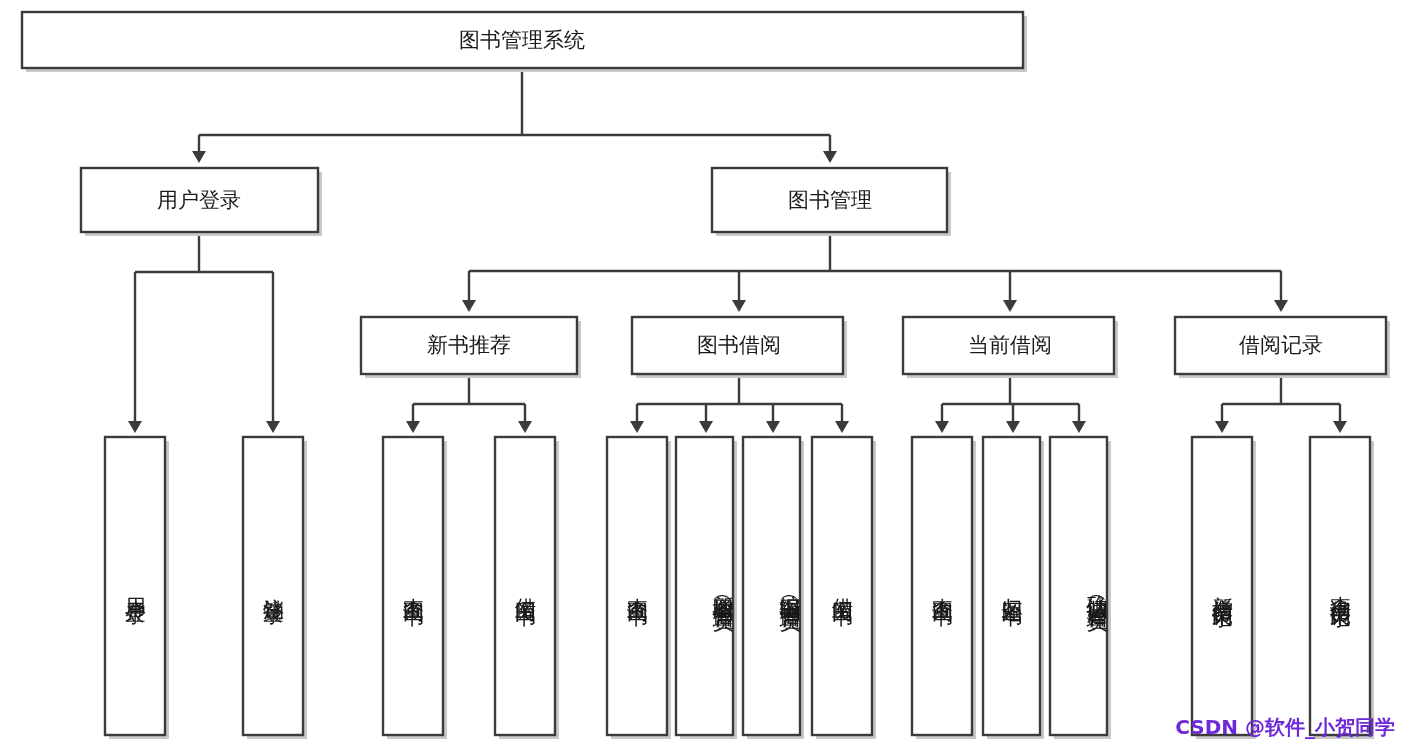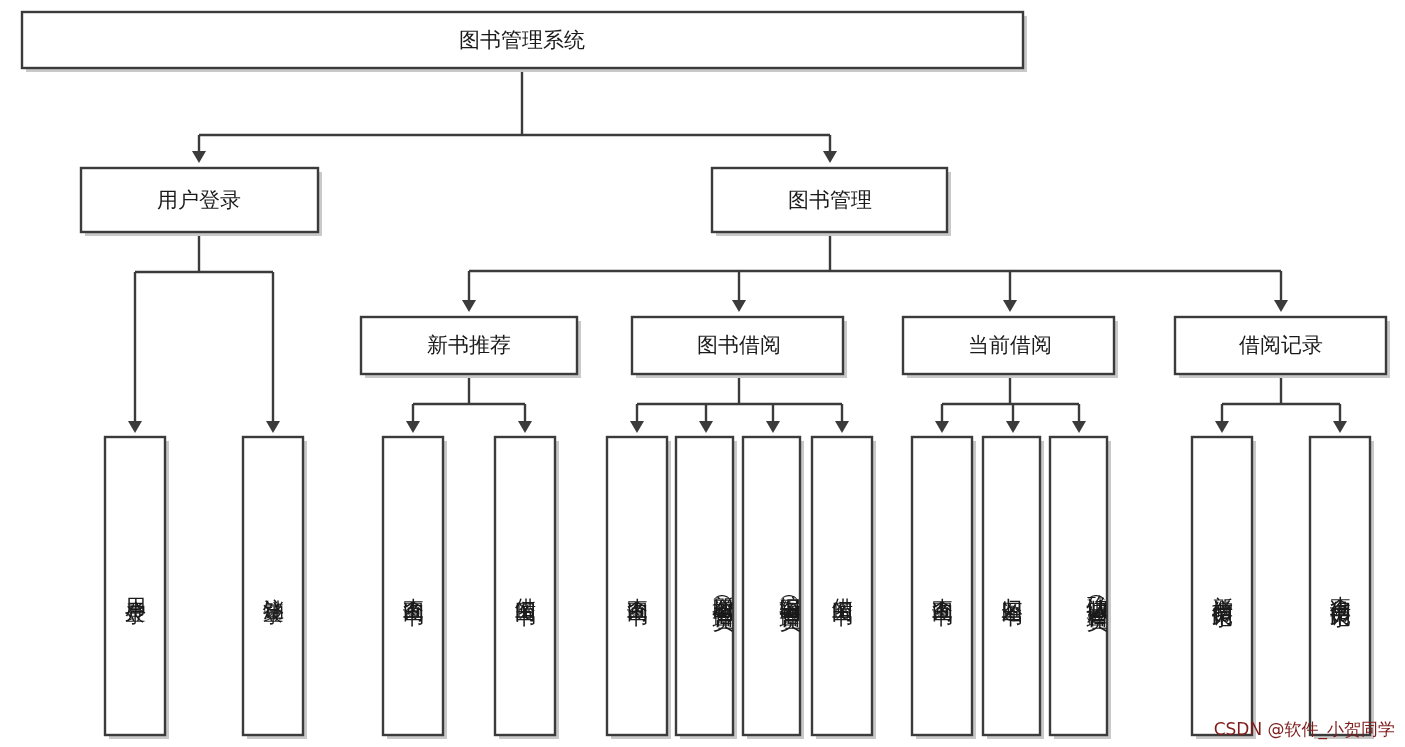--- a/index.html
+++ b/index.html
@@ -65,24 +65,25 @@
     justify-content: center;
     text-align: center;
     white-space: nowrap;
     user-select: none;
   }
   .watermark {
     position: absolute;
     right: 10px;
     bottom: 6px;
     font-family: "DejaVu Sans", "Liberation Sans", sans-serif;
-    font-size: 17px;
-    color: #7f1d1d;
+    font-size: 20px;
+    color: #6d28d9;
     white-space: nowrap;
     user-select: none;
+    font-weight: bold;
   }
 </style>
 </head>
 <body>
 
 <div id="diagram-root">
 
   <svg class="flow" viewBox="0 0 1405 747" xmlns="http://www.w3.org/2000/svg">
     <defs>
       <marker id="arrow" markerWidth="12" markerHeight="14" refX="1" refY="7" orient="auto" markerUnits="userSpaceOnUse">

